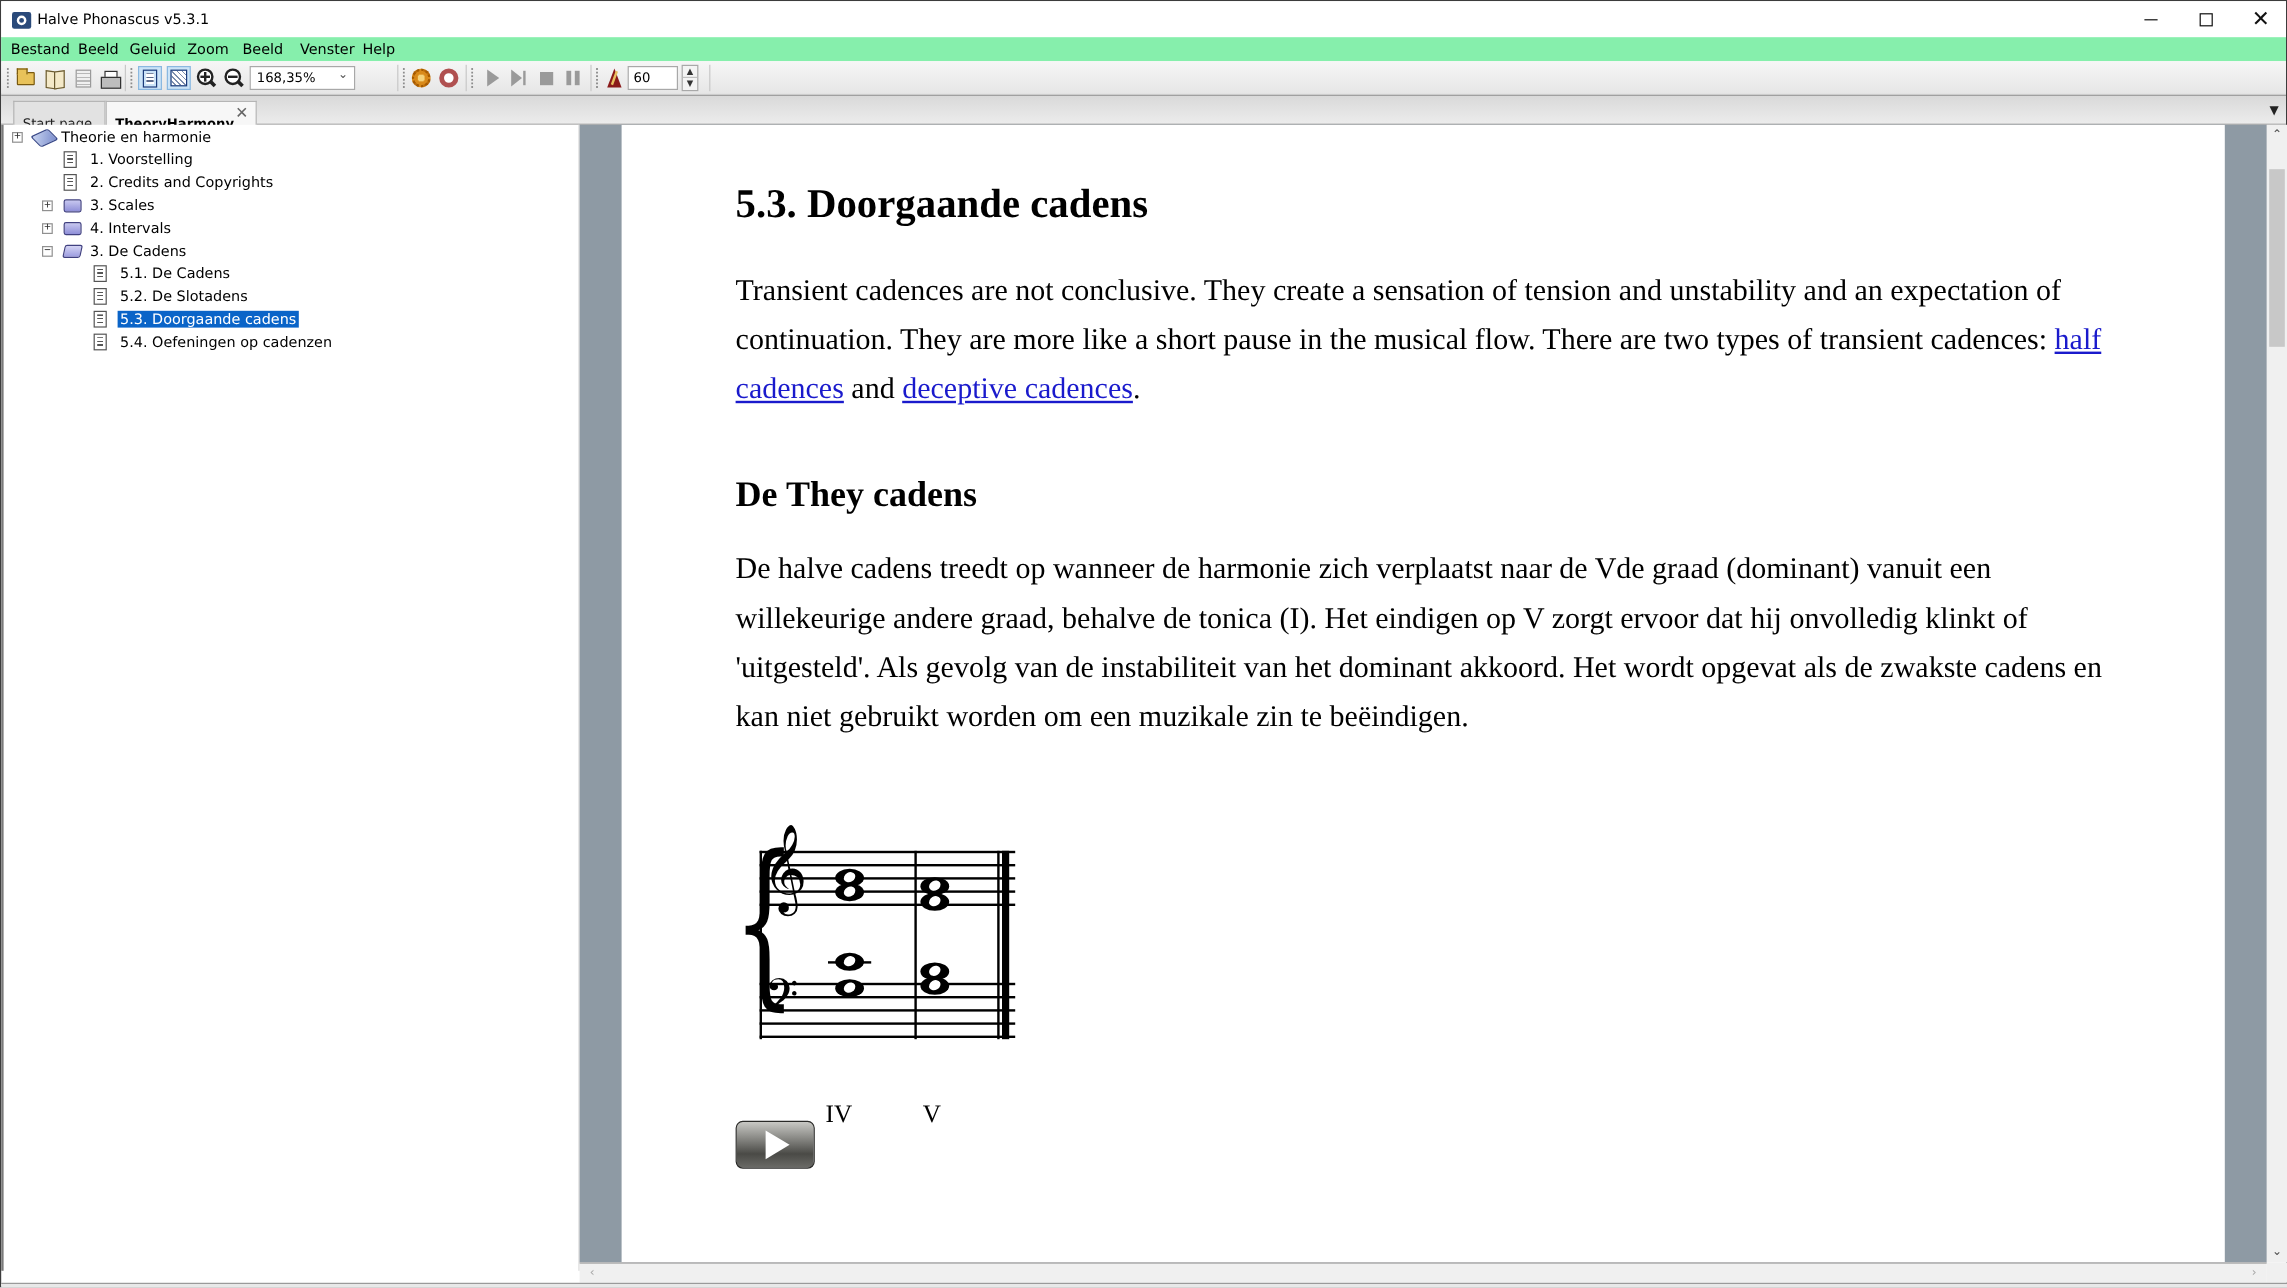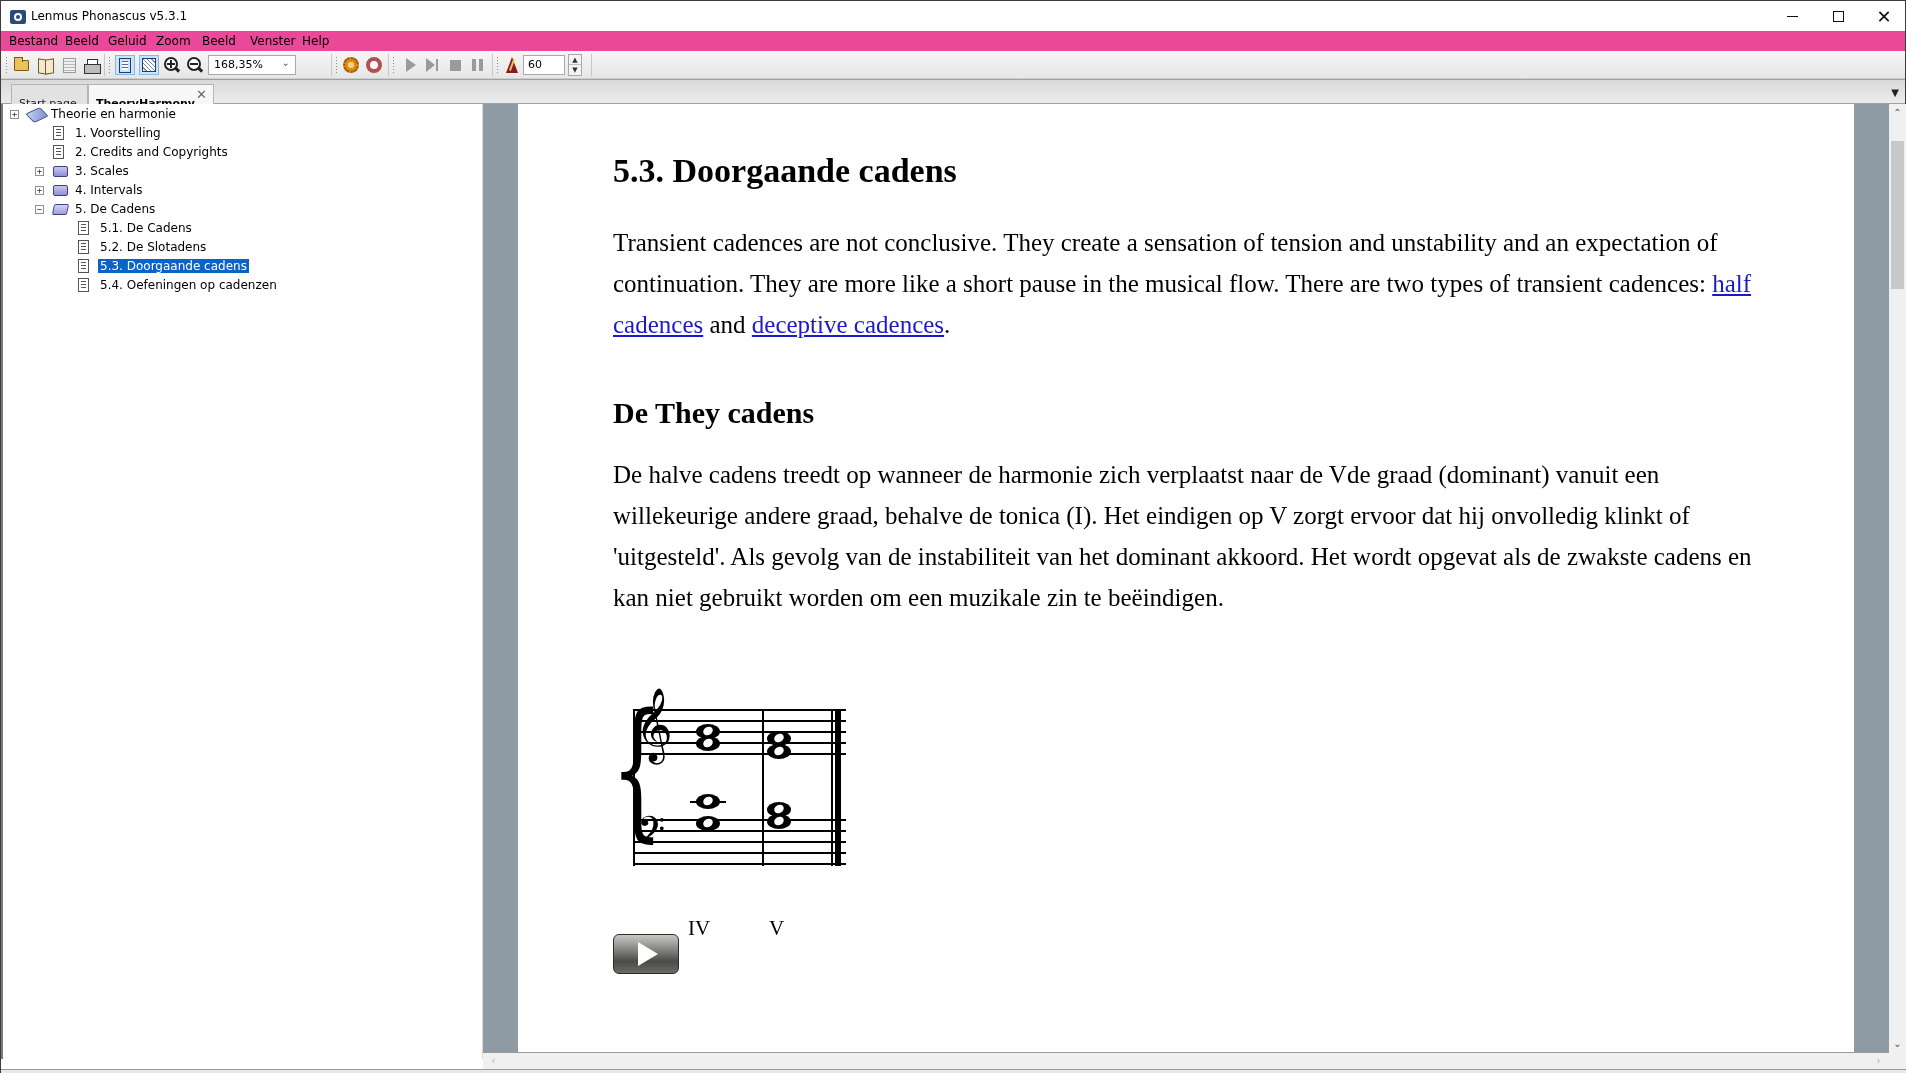--- a/index.html
+++ b/index.html
@@ -17,21 +17,21 @@
   #title-text { position: absolute; left: 30px; top: 8px; font-size: 12px; font-family: "DejaVu Sans", sans-serif; color: #000; }
   .winbtn { position: absolute; top: 0; width: 46px; height: 30px; display: flex; align-items: center; justify-content: center; font-size: 14px; color: #111; }
   #win-min { left: 1768px; }
   #win-max { left: 1814px; }
   #win-close { left: 1860px; }
   #win-min span { display: block; width: 11px; height: 1px; background: #111; }
   #win-max span { display: block; width: 11px; height: 11px; border: 1px solid #111; }
   #win-close { font-size: 18px; font-weight: 300; }
 
   
-  #menubar { position: absolute; left: 0; top: 30px; width: 1904px; height: 20px; background: #ec4899; }
+  #menubar { position: absolute; left: 0; top: 30px; width: 1904px; height: 20px; background: #86efac; }
   .menu-item { position: absolute; top: 3px; font-size: 12px; color: #000; }
 
   
   #toolbar { position: absolute; left: 0; top: 50px; width: 1904px; height: 28px; background: linear-gradient(#f6f6f6, #e6e6e6); border-bottom: 1px solid #cfcfcf; }
   .grip { position: absolute; top: 5px; width: 3px; height: 18px; background-image: radial-gradient(#8c8c8c 35%, transparent 40%); background-size: 3px 3px; }
   .tsep { position: absolute; top: 3px; width: 1px; height: 22px; background: #c8c8c8; }
   .tbtn { position: absolute; top: 4px; width: 20px; height: 20px; display: flex; align-items: center; justify-content: center; }
   .tbtn.pressed { background: #cce4f7; border: 1px solid #8ab8e0; }
 
   
@@ -125,21 +125,21 @@
   #corner { position: absolute; left: 1888px; top: 1051px; width: 17px; height: 17px; background: #f0f0f0; }
   #bottom-edge { position: absolute; left: 0; top: 1068px; width: 1906px; height: 5px; background: #e8e8e8; border-top: 1px solid #9a9a9a; }
 </style>
 </head>
 <body>
 
 <div id="window">
 
   <div id="titlebar">
     <div id="app-icon"></div>
-    <div id="title-text">Lenmus Phonascus v5.3.1</div>
+    <div id="title-text">Halve Phonascus v5.3.1</div>
     <div id="win-min" class="winbtn">
         <span></span>
       </div>
     <div id="win-max" class="winbtn">
         <span></span>
       </div>
     <div id="win-close" class="winbtn">
         <span>✕</span>
       </div>
   </div>
@@ -260,21 +260,21 @@
 
     <div class="tree-row" style="left:0;top:78px;width:480px">
       <span class="expander" style="left:32px;top:4px">+</span>
       <span class="tree-icon ti-folder" style="left:50px;top:3px"></span>
       <span class="tree-label" style="left:72px;top:1px">4. Intervals</span>
     </div>
 
     <div class="tree-row" style="left:0;top:97px;width:480px">
       <span class="expander" style="left:32px;top:4px">−</span>
       <span class="tree-icon ti-folder-open" style="left:50px;top:3px"></span>
-      <span class="tree-label" style="left:72px;top:1px">5. De Cadens</span>
+      <span class="tree-label" style="left:72px;top:1px">3. De Cadens</span>
     </div>
 
     <div class="tree-row" style="left:0;top:116px;width:480px">
       <span class="tree-icon ti-doc" style="left:75px;top:1px"></span>
       <span class="tree-label" style="left:97px;top:1px">5.1. De Cadens</span>
     </div>
 
     <div class="tree-row" style="left:0;top:135px;width:480px">
       <span class="tree-icon ti-doc" style="left:75px;top:1px"></span>
       <span class="tree-label" style="left:97px;top:1px">5.2. De Slotadens</span>

